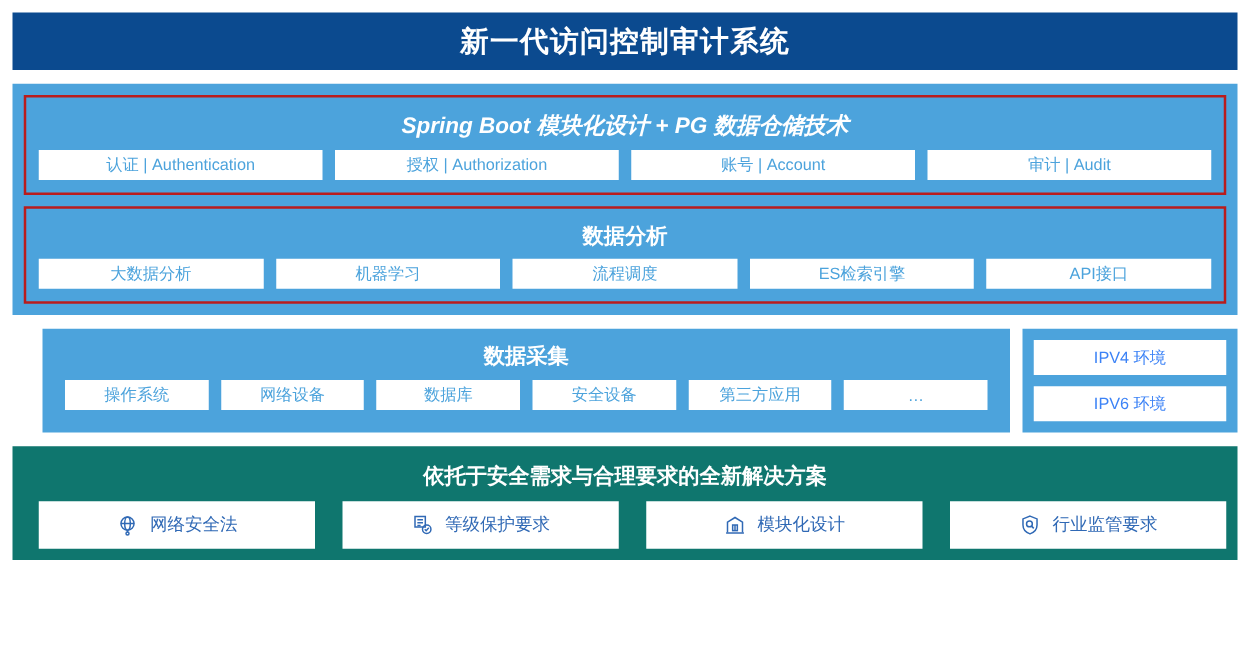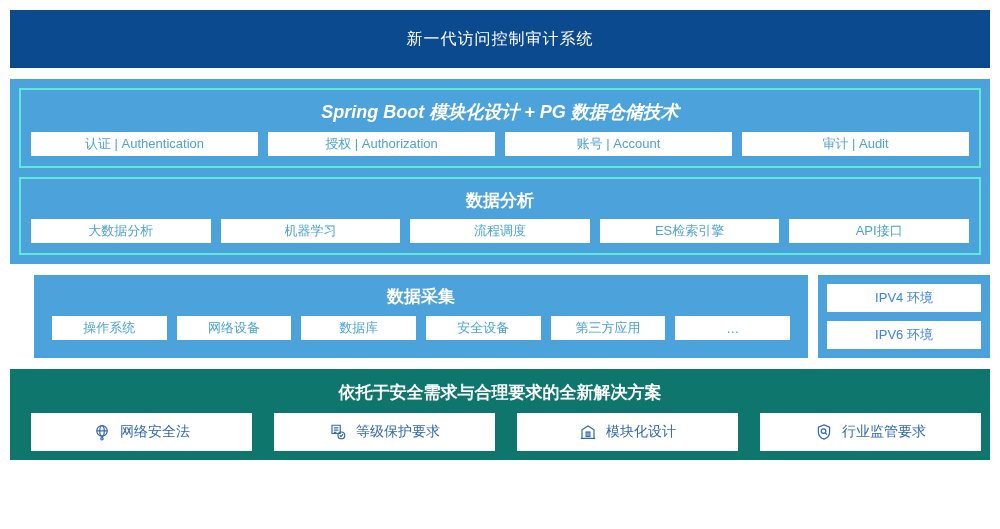--- a/index.html
+++ b/index.html
@@ -6,36 +6,36 @@
   html, body {
     width: 1000px; height: 529px;
     background: #ffffff;
     font-family: "Liberation Sans", "DejaVu Sans", sans-serif;
     overflow: hidden;
   }
   .page { width: 1000px; height: 529px; padding: 10px; display: flex; flex-direction: column; }
 
   
   .header {
-    height: 58px;
+    height: 46px;
     background: #0b4a8f;
     color: #ffffff;
     display: flex; align-items: center; justify-content: center;
-    font-size: 16px; font-weight: normal; letter-spacing: 1px;
+    font-size: 23px; font-weight: bold; letter-spacing: 1px;
     flex: 0 0 auto;
   }
 
   .gap { height: 11px; flex: 0 0 auto; }
 
   
   .panel-blue { background: #4ca3dc; }
   .panel-mid  { background: #0f766e; }
 
   .inner-box {
-    border: 2px solid #5eead4;
+    border: 2px solid #b91c1c;
     padding: 8px 10px 10px 10px;
   }
 
   .sec-title {
     text-align: center;
     color: #ffffff;
     font-size: 17px;
     font-weight: bold;
     padding: 5px 0 9px 0;
     line-height: 1.1;

